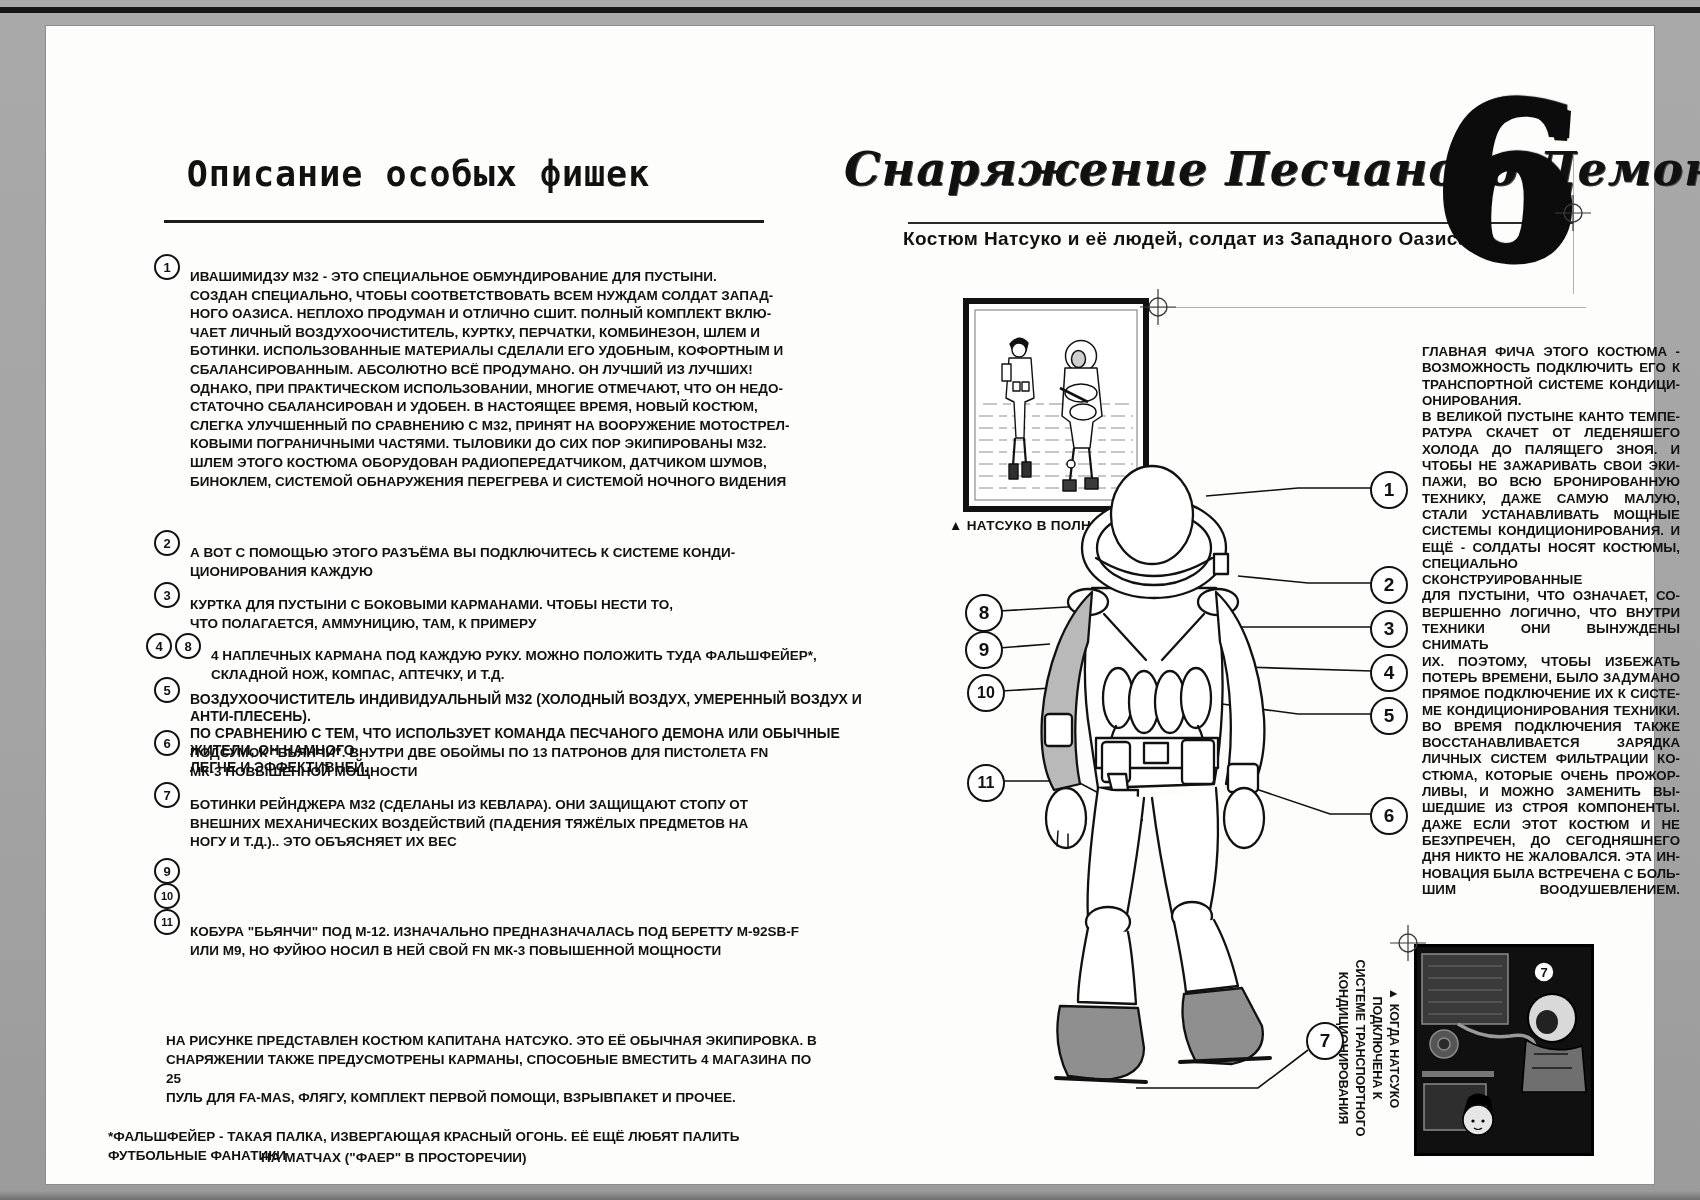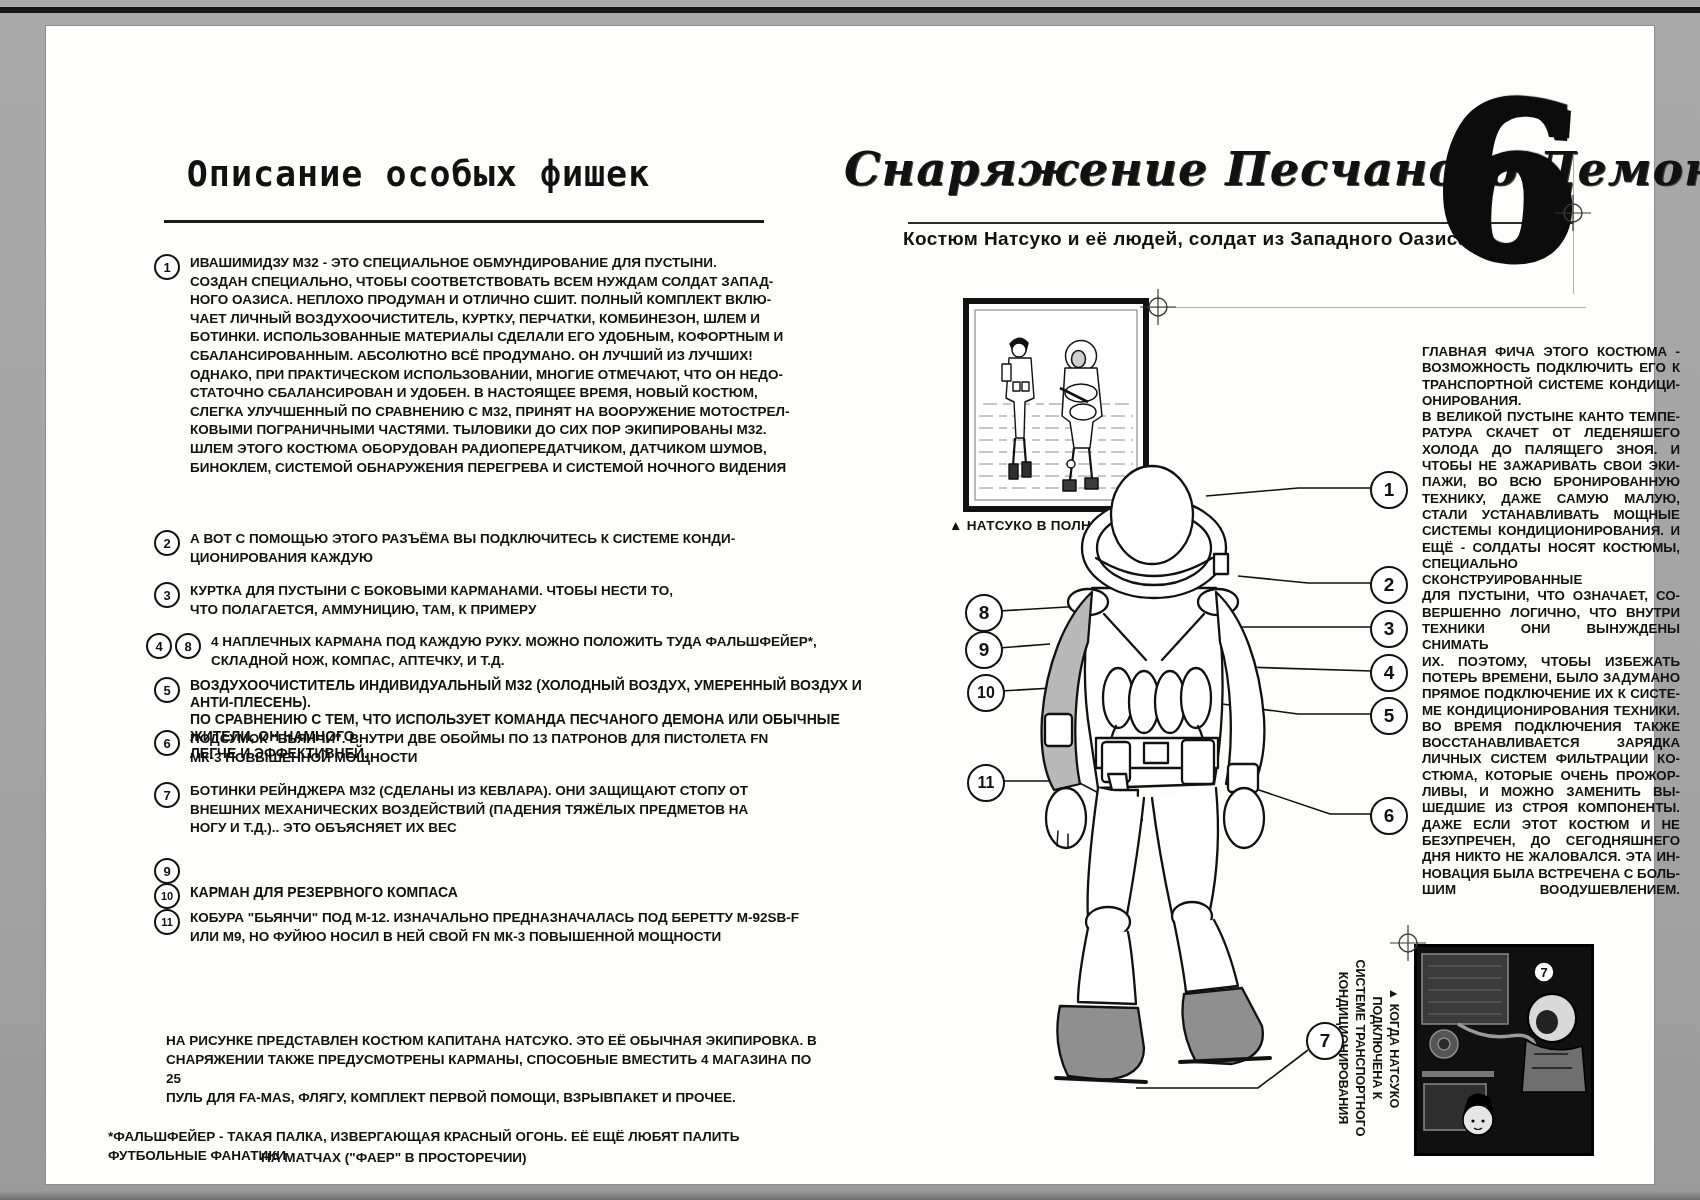--- a/index.html
+++ b/index.html
@@ -12,21 +12,21 @@
   .botline{position:absolute;left:0;bottom:0;width:1700px;height:9px;background:linear-gradient(#9a9a9a,#6e6e6e);}
   .page{position:absolute;left:46px;top:26px;width:1608px;height:1158px;background:#fdfdfc;box-shadow:0 0 0 1px #8d8d8d;}
   .abs{position:absolute;}
   .t{position:absolute;white-space:pre-line;font-weight:bold;color:#111;}
   
   .heading{left:90px;top:128px;width:565px;text-align:center;font-family:"DejaVu Sans Mono",monospace;font-size:35px;letter-spacing:1px;font-weight:bold;white-space:nowrap;}
   .hrule{left:118px;top:194px;width:600px;height:2.5px;background:#1c1c1c;}
   .item{position:absolute;display:flex;align-items:flex-start;gap:10px;}
   .numwrap{display:flex;gap:3px;flex:none;padding-top:0px;}
   .num{display:flex;align-items:center;justify-content:center;width:22px;height:22px;border:2px solid #111;border-radius:50%;font-size:13px;font-weight:bold;background:#fff;flex:none;}
-  .itext{font-size:13.5px;line-height:18.6px;font-weight:bold;white-space:pre-line;}
+  .itext{font-size:13.5px;line-height:18.6px;font-weight:bold;white-space:pre-line;margin-top:14px;}
   .small .itext{font-size:14px;line-height:17px;}
   .closing{left:120px;top:1005px;width:660px;font-size:13.5px;line-height:19px;}
   .fnote1{left:62px;top:1101px;width:720px;font-size:13.5px;line-height:19px;}
   .fnote2{left:215px;top:1122px;width:520px;font-size:13.5px;line-height:19px;}
   
   .gtitle{left:798px;top:116px;width:620px;font-family:"DejaVu Serif",serif;font-style:italic;font-weight:bold;font-size:46px;letter-spacing:1px;white-space:nowrap;text-shadow:1px 1px 0 #444;}
   .trule{left:862px;top:196px;width:666px;height:2px;background:#2a2a2a;}
   .subtitle{left:857px;top:202px;width:560px;font-size:19px;letter-spacing:.4px;white-space:nowrap;}
   .bignum{left:1388px;top:50px;font-family:"DejaVu Serif",serif;font-weight:bold;font-size:212px;line-height:1;transform:rotate(4deg);color:#0c0c0c;
     text-shadow:4px 2px 0 #0c0c0c,-4px 2px 0 #0c0c0c,0 -4px 1px #0c0c0c,2px 5px 0 #0c0c0c,-2px -3px 0 #0c0c0c;}
@@ -128,21 +128,20 @@
   <div class="item" style="left:108px;top:832px;">
     <span class="numwrap">
         <span class="num">9</span>
       </span>
   </div>
 
   <div class="item" style="left:108px;top:857px;">
     <span class="numwrap">
         <span class="num" style="font-size:11px;">10</span>
       </span>
-    <span class="itext" style="width:620px;font-size:14px;">КАРМАН ДЛЯ РЕЗЕРВНОГО КОМПАСА</span>
   </div>
 
   <div class="item" style="left:108px;top:883px;">
     <span class="numwrap">
         <span class="num" style="font-size:11px;">11</span>
       </span>
     <span class="itext" style="width:650px;">КОБУРА "БЬЯНЧИ" ПОД М-12. ИЗНАЧАЛЬНО ПРЕДНАЗНАЧАЛАСЬ ПОД БЕРЕТТУ М-92SB-F
 ИЛИ М9, НО ФУЙЮО НОСИЛ В НЕЙ СВОЙ  FN МК-3  ПОВЫШЕННОЙ МОЩНОСТИ</span>
   </div>
 

